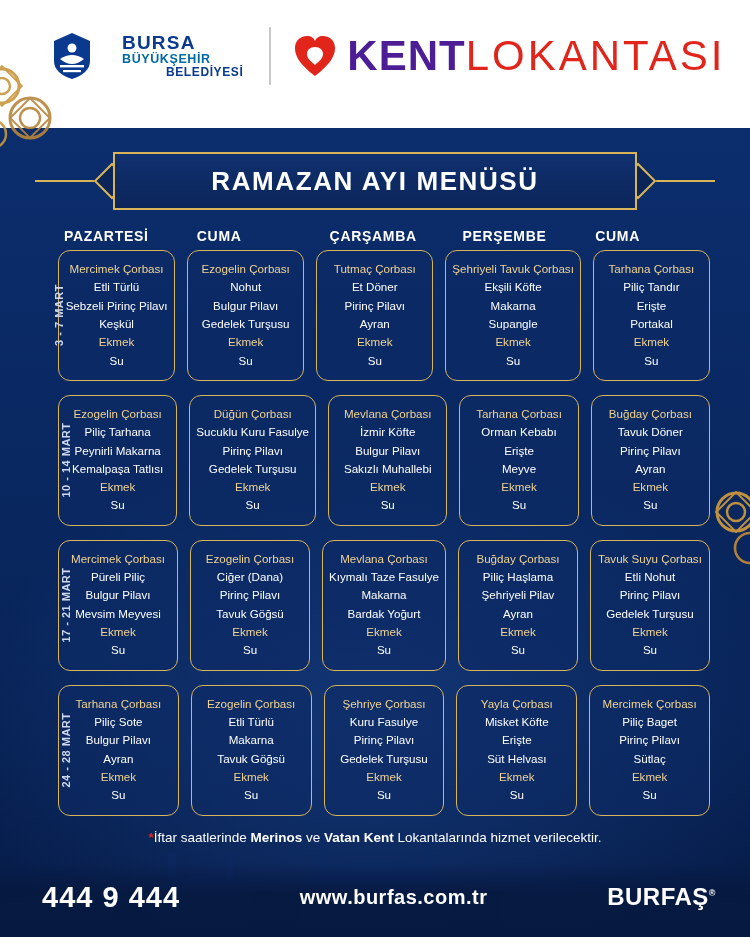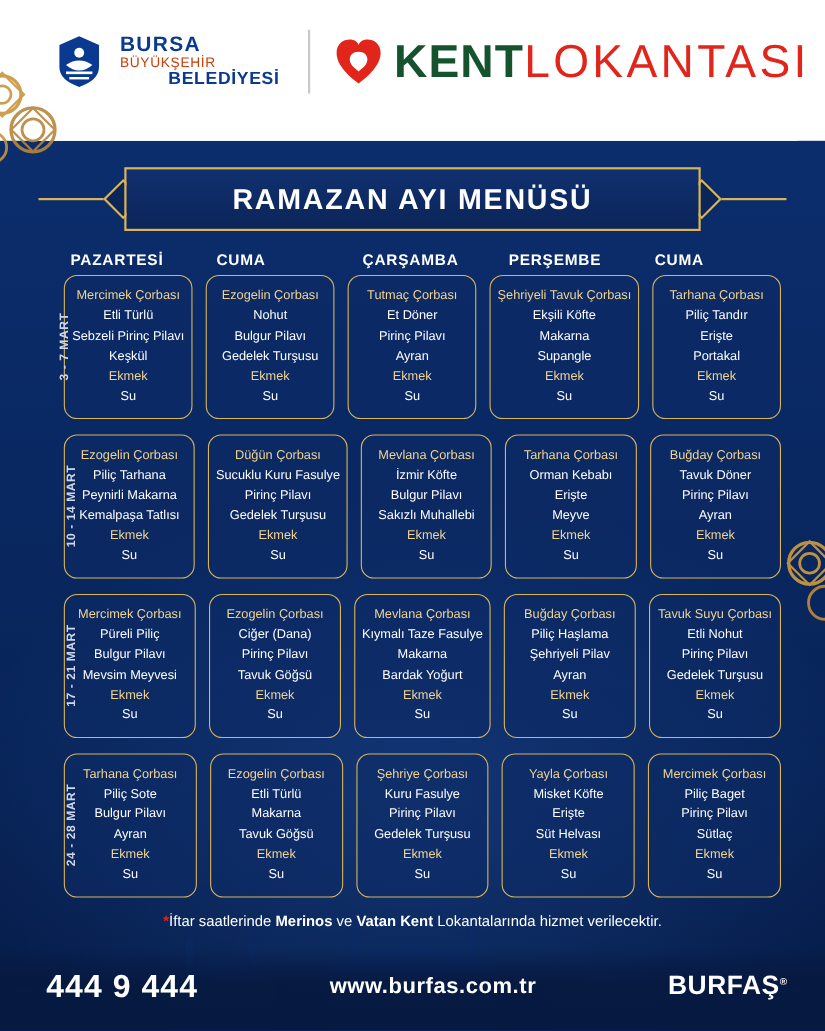--- a/index.html
+++ b/index.html
@@ -36,39 +36,39 @@
     content:"";
     position:absolute; left:0; right:0; bottom:-58px; height:90px;
     background:#ffffff;
     border-radius: 0 0 50% 50%/ 0 0 100% 100%;
   }
   .header-inner {
     position: relative; z-index: 3;
     display: flex; align-items: center; height: 112px;
     padding-left: 46px;
   }
-  .bursa-logo { display: flex; align-items: center; gap: 11px; }
+  .bursa-logo { display: flex; align-items: center; gap: 24px; }
   .bursa-mark {
     width: 52px; height: 50px; position: relative;
   }
   .bursa-mark svg { display:block; }
   .bursa-text { line-height: 1.04; }
   .bursa-text .l1 { font-size: 19px; font-weight: bold; color: #0a3a8f; letter-spacing: 1.2px; }
-  .bursa-text .l2 { font-size: 12.5px; font-weight: normal; color: #c2410c; letter-spacing: 0.6px; }
-  .bursa-text .l3 { font-size: 16px; font-weight: bold; color: #0a3a8f; letter-spacing: 0.6px; padding-left: 44px; }
+  .bursa-text .l2 { font-size: 12.5px; font-weight: bold; color: #0369a1; letter-spacing: 0.6px; }
+  .bursa-text .l3 { font-size: 12px; font-weight: bold; color: #0a3a8f; letter-spacing: 0.6px; padding-left: 44px; }
   .divider-v {
     width: 2px; height: 58px; background: #c9c9c9; margin: 0 22px 0 26px;
   }
   .kent-wrap { display: flex; align-items: center; gap: 10px; }
   .kent-heart { width: 44px; height: 46px; position: relative; }
   .kent-title {
     font-size: 42px; font-weight: bold; letter-spacing: 1px;
     white-space: nowrap;
   }
-  .kent-title .kent { color: #14532d; }
+  .kent-title .kent { color: #4c1d95; }
   .kent-title .lok { color: #e1251b; font-weight: 300; letter-spacing: 3px; text-align: right; }
   
   .orn-left {
     position: absolute; left: -18px; top: 56px; width: 96px; height: 110px; z-index: 4;
     opacity: 0.95;
   }
   .orn-right {
     position: absolute; right: -14px; top: 470px; width: 80px; height: 110px; z-index: 4;
   }
   

